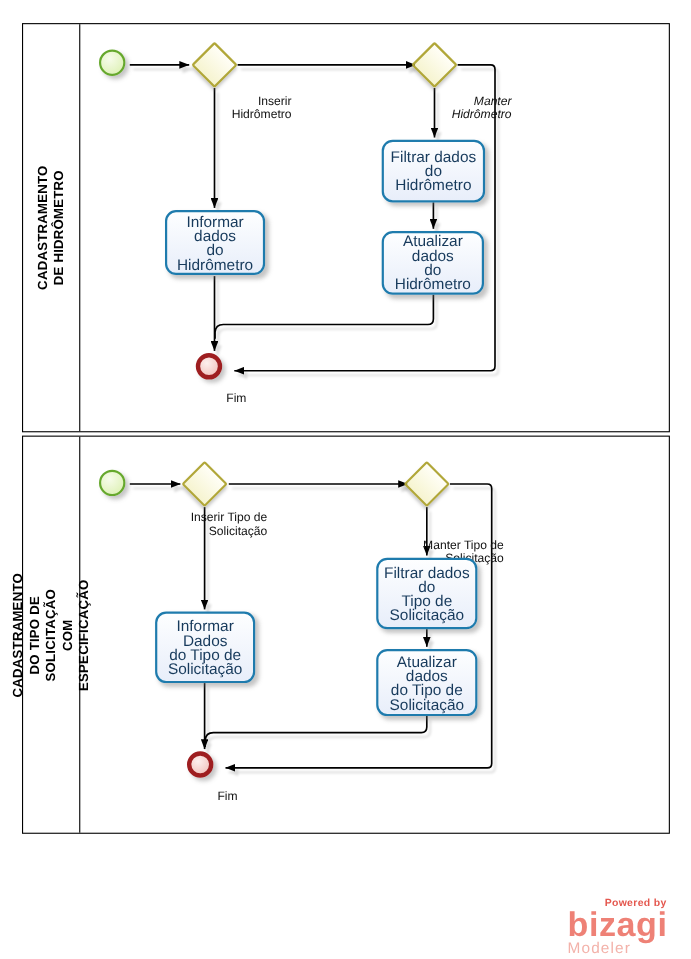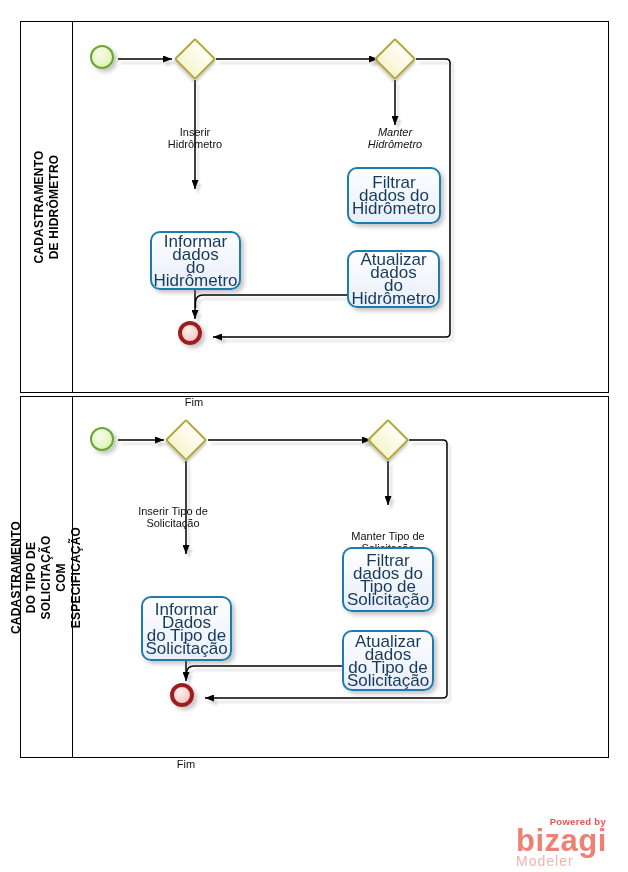--- a/index.html
+++ b/index.html
@@ -28,23 +28,23 @@
              background:radial-gradient(circle at 38% 32%,#fdf0ee,#f0bcb6);
              box-shadow:3px 3px 4px rgba(90,90,90,.35);}
   .gateway{position:absolute;width:30px;height:30px;transform:rotate(45deg);
            border:2px solid #b1a738;border-radius:2px;
            background:linear-gradient(180deg,#fffef6,#f6f4d0);
            box-shadow:2px 2px 3px rgba(120,120,120,.4);}
   .task{position:absolute;border:2px solid #1e7bad;border-radius:10px;
         background:linear-gradient(180deg,#fdfeff,#e8eefa);
         box-shadow:3px 3px 4px rgba(110,110,110,.4);
         display:flex;align-items:center;justify-content:center;text-align:center;
-        font-size:17px;line-height:13px;color:#173a5c;white-space:pre-line;padding:2px;margin-top:40px;}
-  .node-label{position:absolute;text-align:center;font-size:11px;line-height:12px;
-              color:#111;white-space:pre-line;margin-top:40px;}
+        font-size:14px;line-height:13px;color:#173a5c;white-space:pre-line;padding:2px;}
+  .node-label{position:absolute;text-align:right;font-size:11px;line-height:12px;
+              color:#111;white-space:pre-line;}
 
   
   .p1-start{left:90px;top:45px;}
   .p1-gw1{left:180px;top:44px;}
   .p1-gw2{left:380px;top:44px;}
   .p1-gw1-label{left:125px;top:86px;width:140px;}
   .p1-gw2-label{left:325px;top:86px;width:140px;font-style:italic;}
   .p1-task1{left:150px;top:191px;width:91px;height:59px;}
   .p1-task2{left:347px;top:127px;width:94px;height:57px;}
   .p1-task3{left:347px;top:210px;width:93px;height:58px;}

